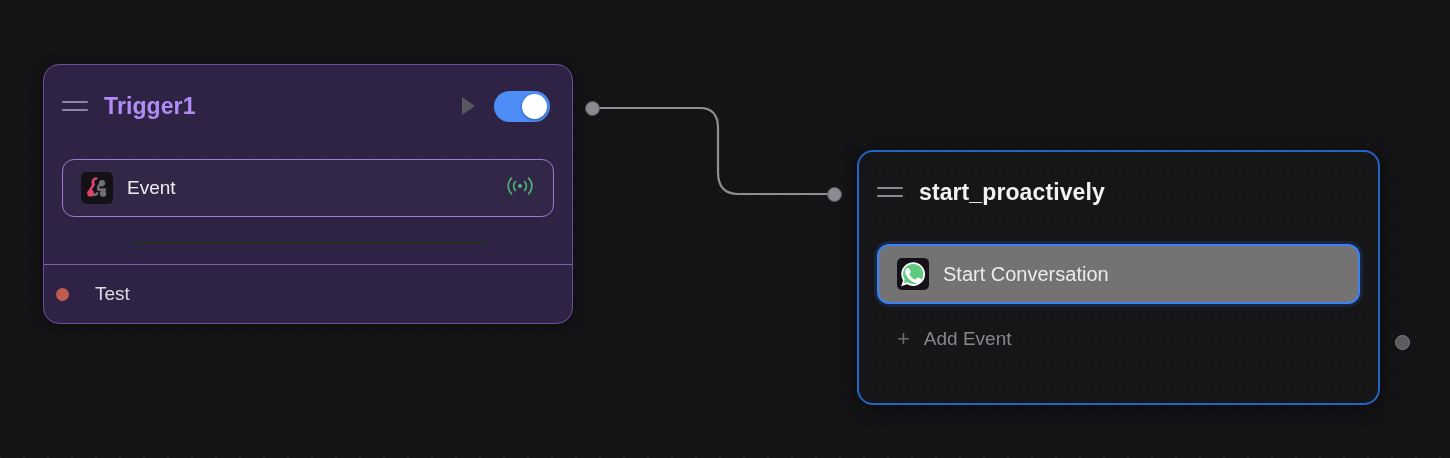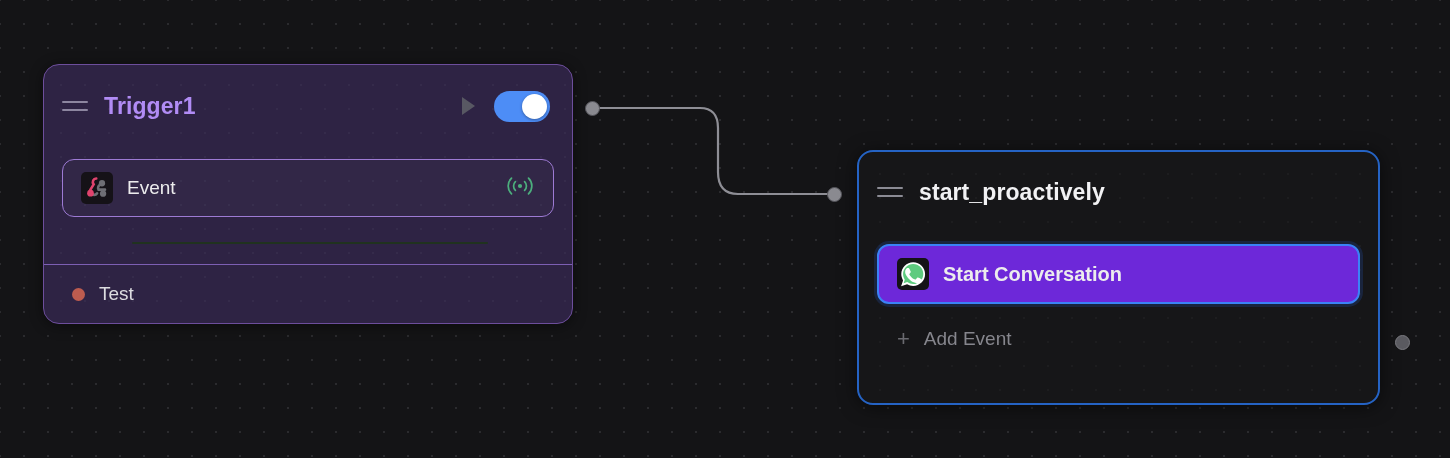--- a/index.html
+++ b/index.html
@@ -193,23 +193,23 @@
     height: 1px;
     background: #7d5fb4;
     margin-top: 0;
   }
 
   .node-footer {
     position: relative;
     z-index: 2;
     display: flex;
     align-items: center;
-    gap: 14px;
+    gap: 26px;
     height: 58px;
-    padding: 0 28px;
+    padding: 0 12px;
   }
   .status-dot {
     width: 13px;
     height: 13px;
     border-radius: 50%;
     background: #bd5c4f;
     flex: 0 0 auto;
   }
   .status-label {
     font-size: 19px;
@@ -237,24 +237,23 @@
     background-image: radial-gradient(circle, rgba(255,255,255,.03) 1.1px, transparent 1.2px);
     background-size: 24px 24px;
     background-position: 9px 10px;
     pointer-events: none;
   }
   .node--action .node-header { height: 80px; padding: 0 22px 0 18px; }
   .node--action .node-title { font-size: 23px; }
 
   .card--selected {
     border: 2px solid #3b82f6;
-    background: #6d28d9;
+    background: #737373;
     height: 60px;
     box-shadow: 0 0 0 3px rgba(37,99,235,.18);
-    font-weight: bold;
   }
   .card--selected .card-label { font-size: 20px; }
 
   .add-card {
     display: flex;
     align-items: center;
     gap: 14px;
     height: 50px;
     margin-top: 10px;
     padding: 0 20px;

